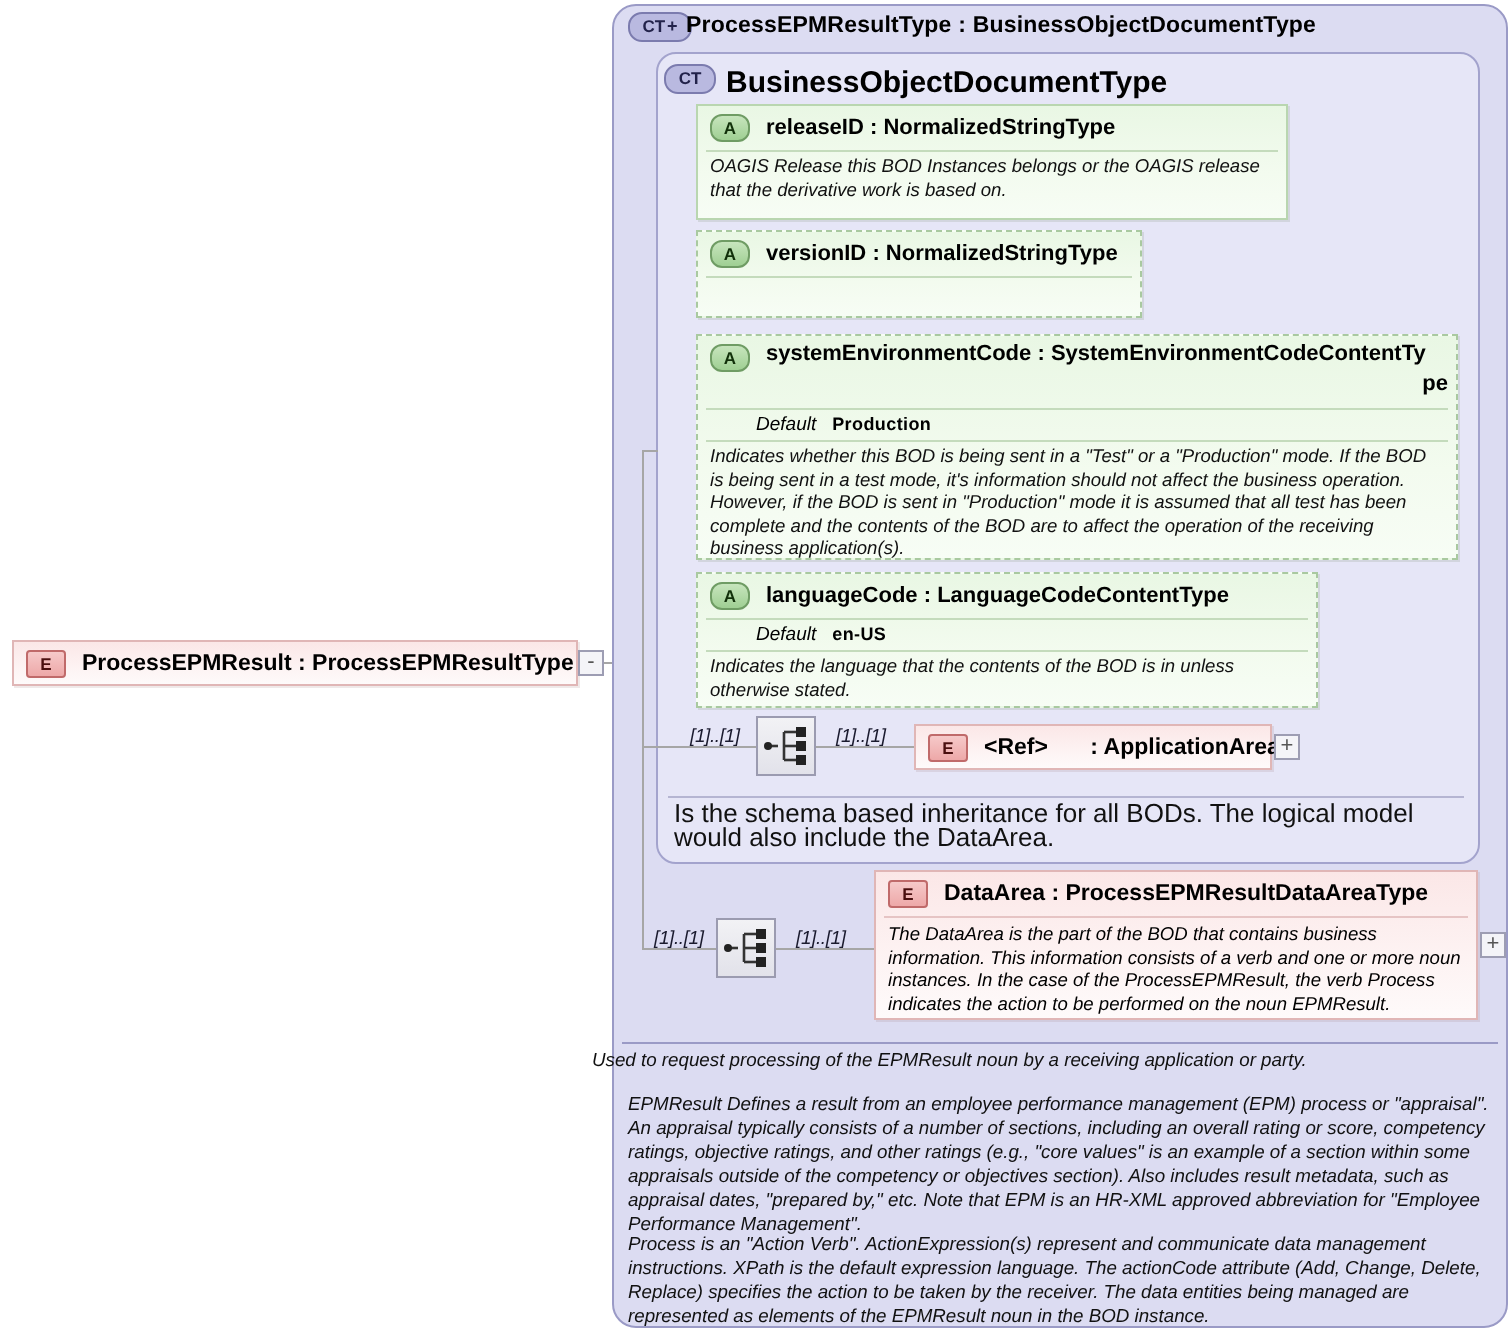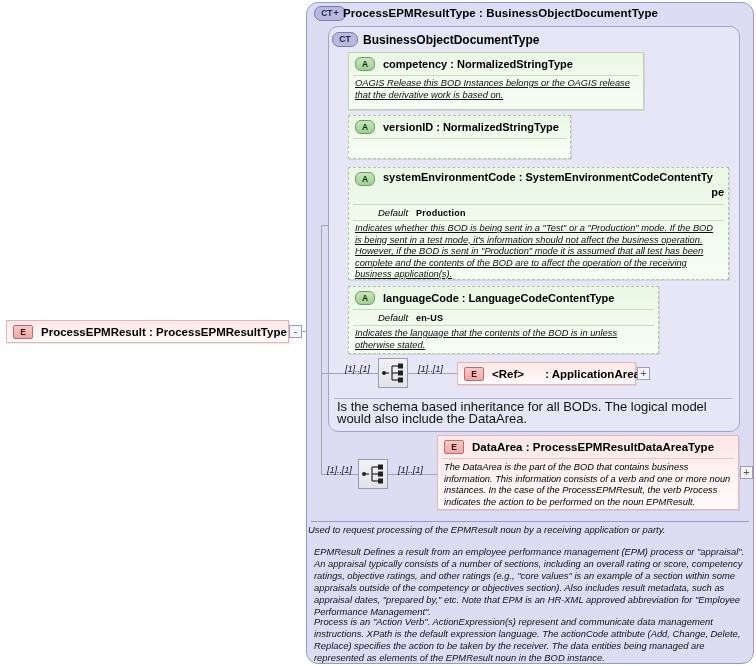--- a/index.html
+++ b/index.html
@@ -72,21 +72,21 @@
     height: 406px;
     background: #e6e6f7;
     border: 1px solid #a3a3cd;
     border-radius: 10px;
     box-sizing: border-box;
   }
   .ct-inner-title {
     position: absolute;
     left: 30px;
     top: 6px;
-    font-size: 12px;
+    font-size: 15px;
     font-weight: bold;
     white-space: nowrap;
   }
 
   
   .attr-box {
     position: absolute;
     background: linear-gradient(to bottom, #e9f7e4 0%, #f3fbef 60%, #f7fdf5 100%);
     border: 1px solid #b9d6b0;
     box-sizing: border-box;
@@ -154,21 +154,20 @@
     font-size: 9px;
     margin-left: 8px;
     letter-spacing: 0.2px;
   }
   .attr-doc {
     padding: 2px 6px 3px 6px;
     font-size: 9.3px;
     font-style: italic;
     line-height: 11.5px;
     color: #111;
-    text-decoration: underline;
   }
 
   
   .el-box {
     position: absolute;
     background: linear-gradient(to bottom, #fbe7e7 0%, #fdf2f2 55%, #fefafa 100%);
     border: 1px solid #e0b6b6;
     box-sizing: border-box;
     box-shadow: 1px 1px 0 rgba(150,110,110,0.15);
   }
@@ -305,21 +304,21 @@
 </div>
 <div class="ct-outer-title" style="left:343px; top:7px;text-align:right;">ProcessEPMResultType : BusinessObjectDocumentType</div>
 
 <div class="ct-inner"></div>
 <div class="badge-ct" style="left:332px; top:32px;">CT</div>
 <div class="ct-inner-title" style="left:363px; top:33px;">BusinessObjectDocumentType</div>
 
 <div class="attr-box" style="left:348px; top:52px; width:296px; height:58px;">
   <div class="attr-head">
     <span class="badge-a">A</span>
-    <span>competency</span><span> : </span><span>NormalizedStringType</span>
+    <span>releaseID</span><span> : </span><span>NormalizedStringType</span>
   </div>
   <div class="attr-sep"></div>
   <div class="attr-doc">OAGIS Release this BOD Instances belongs or the OAGIS release that the derivative work is based on.</div>
 </div>
 
 <div class="attr-box dashed" style="left:348px; top:115px; width:223px; height:44px;">
   <div class="attr-head">
     <span class="badge-a">A</span>
     <span>versionID</span><span> : </span><span>NormalizedStringType</span>
   </div>
@@ -412,15 +411,15 @@
   <div class="el-head">
     <span class="badge-e">E</span>
     <span>DataArea : ProcessEPMResultDataAreaType</span>
   </div>
   <div class="el-sep"></div>
   <div class="el-doc">The DataArea is the part of the BOD that contains business information. This information consists of a verb and one or more noun instances. In the case of the ProcessEPMResult, the verb Process indicates the action to be performed on the noun EPMResult.</div>
 </div>
 <div class="expander" style="left:740px; top:466px;">+</div>
 
 <div class="outer-doc-rule" style="left:311px; top:521px; width:438px;"></div>
-<div class="outer-doc" style="left:308px; top:524px; width:432px;font-style:italic;">Used to request processing of the EPMResult noun by a receiving application or party.</div>
+<div class="outer-doc" style="left:296px; top:524px; width:432px;font-style:italic;">Used to request processing of the EPMResult noun by a receiving application or party.</div>
 <div class="outer-doc" style="left:314px; top:546px; width:432px;">EPMResult  Defines a result from an employee performance management (EPM) process or "appraisal". An appraisal typically consists of a number of sections, including an overall rating or score, competency ratings, objective ratings, and other ratings (e.g., "core values" is an example of a section within some appraisals outside of the competency or objectives section). Also includes result metadata, such as appraisal dates, "prepared by," etc. Note that EPM is an HR-XML approved abbreviation for "Employee Performance Management".</div>
 <div class="outer-doc" style="left:314px; top:616px; width:432px;">Process is an "Action Verb". ActionExpression(s) represent and communicate data management instructions. XPath is the default expression language. The actionCode attribute (Add, Change, Delete, Replace) specifies the action to be taken by the receiver. The data entities being managed are represented as elements of the EPMResult noun in the BOD instance.</div>
 
 </body></html>

